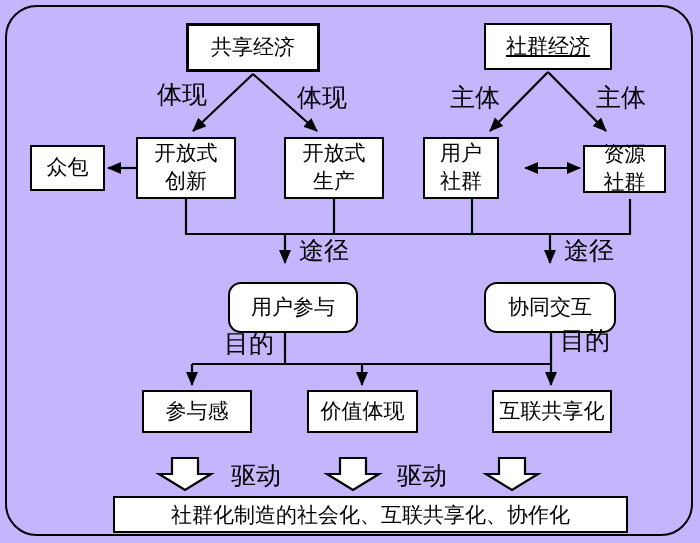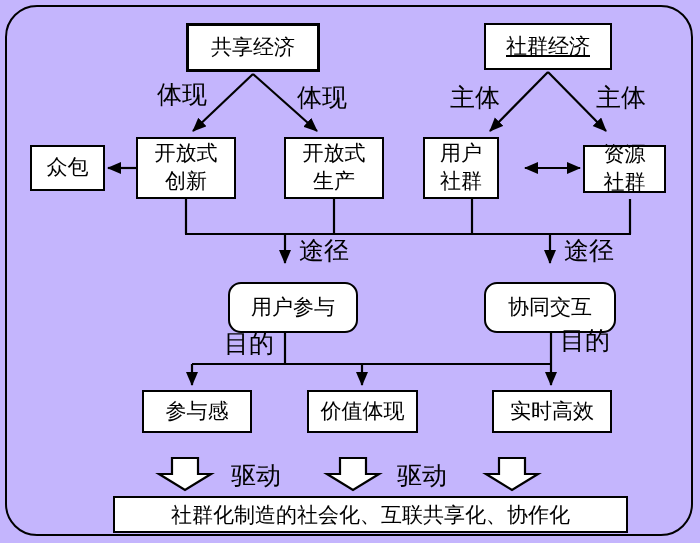--- a/index.html
+++ b/index.html
@@ -102,20 +102,20 @@
   <div class="lbl" style="left:564px;top:238px;">途径</div>
 
   <div class="node round" style="left:228px;top:270px;width:130px;height:51px;">用户参与</div>
   <div class="node round" style="left:484px;top:270px;width:132px;height:51px;">协同交互</div>
 
   <div class="lbl" style="left:224px;top:331px;">目的</div>
   <div class="lbl" style="left:560px;top:328px;">目的</div>
 
   <div class="node" style="left:142px;top:390px;width:110px;height:43px;">参与感</div>
   <div class="node" style="left:307px;top:390px;width:111px;height:43px;text-align:right;">价值体现</div>
-  <div class="node" style="left:492px;top:390px;width:120px;height:43px;">实时高效</div>
+  <div class="node" style="left:492px;top:390px;width:120px;height:43px;">互联共享化</div>
 
   <div class="lbl" style="left:231px;top:463px;">驱动</div>
   <div class="lbl" style="left:397px;top:463px;">驱动</div>
 
   <div id="banner">社群化制造的社会化、互联共享化、协作化</div>
 
 </div>
 
 </body></html>

